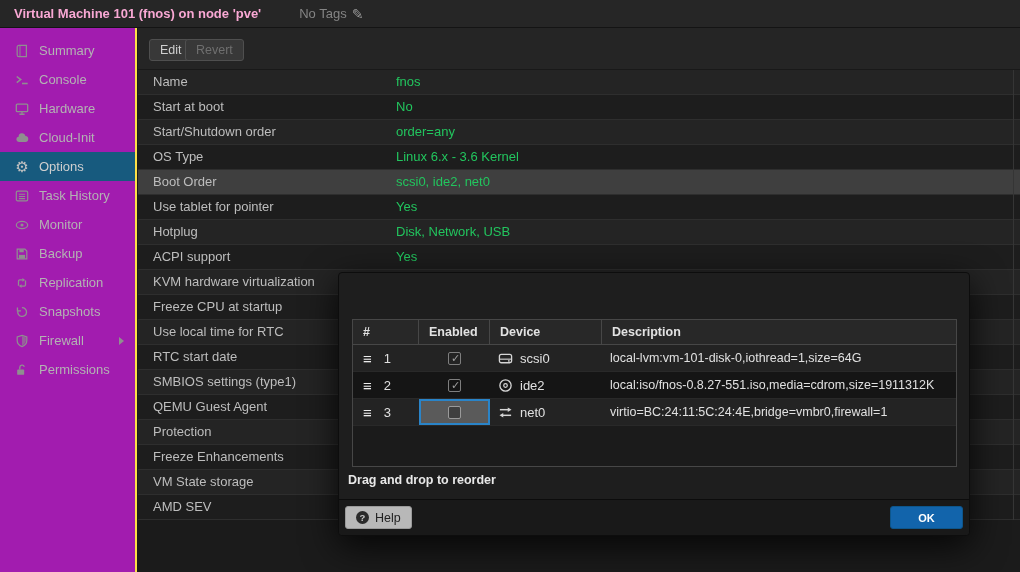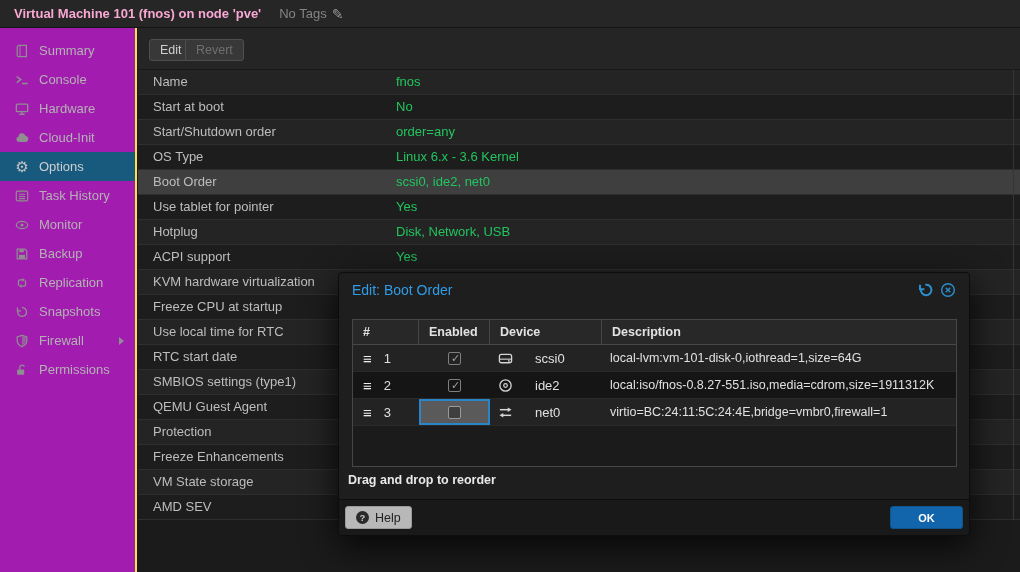--- a/index.html
+++ b/index.html
@@ -5,21 +5,21 @@
   * { margin:0; padding:0; box-sizing:border-box; }
   html,body { width:1020px; height:572px; overflow:hidden; }
   body { font-family:"Liberation Sans", sans-serif; font-size:13px; color:#c0c0c0;
          background:#1b1b1b; position:relative; cursor:default; }
   svg { display:block; }
 
   
   .topbar { position:absolute; left:0; top:0; width:1020px; height:28px; background:#262626;
             border-bottom:1px solid #141414; display:flex; align-items:center; }
   .topbar .vm-title { margin-left:14px; font-weight:bold; color:#f9a8d4; }
-  .topbar .no-tags  { margin-left:18px; color:#848484; }
+  .topbar .no-tags  { margin-left:38px; color:#848484; }
   .topbar .tag-pencil { margin-left:5px; color:#9a9a9a; font-size:14px; cursor:pointer; }
 
   
   .sidebar { position:absolute; left:0; top:28px; width:137px; height:544px; background:#a21caf;
              border-right:2px solid #fde047; padding-top:8px; }
   .side-item { height:29px; display:flex; align-items:center; padding-left:14px; color:#b3b3b3;
                cursor:pointer; position:relative; }
   .side-item .sicon { width:16px; margin-right:9px; color:#8f8f8f; display:flex; justify-content:center; }
   .side-item.sel { background:#175a7e; color:#cfcfcf; }
   .side-item.sel .sicon { color:#c2c2c2; }
@@ -66,21 +66,21 @@
   .btdata > div { display:flex; align-items:center; }
   .cell-order { padding-left:10px; gap:12px; }
   .drag-handle { color:#ececec; font-size:15px; font-weight:bold; cursor:grab; }
   .order-num { color:#e0e0e0; }
   .cell-enabled { justify-content:center; }
   .cell-enabled.focus { background:#5a5a5a; box-shadow:inset 0 0 0 2px #2a84c8; cursor:pointer; }
   .cbox { width:13px; height:13px; border:1px solid #7e7e7e; border-radius:2px; position:relative; cursor:pointer; }
   .cbox.checked::after { content:"✓"; position:absolute; left:0; top:-1px; width:13px; text-align:center;
                          font-size:11px; line-height:13px; color:#a0a0a0; }
   .cbox.plain { background:#3f3f3f; border-color:#9a9a9a; }
-  .cell-device { padding-left:8px; gap:22px; color:#e0e0e0; }
+  .cell-device { padding-left:8px; gap:7px; color:#e0e0e0; }
   .cell-device .dicon { color:#d6d6d6; }
   .cell-desc { padding-left:8px; color:#e0e0e0; font-size:12.5px; white-space:nowrap; }
 
   .drag-hint { position:absolute; left:9px; top:200px; font-weight:bold; color:#e8e8e8; font-size:12.5px; }
 
   .dlg-footer { position:absolute; left:0; bottom:0; width:100%; height:36px; background:#191919;
                 border-top:1px solid #0c0c0c; border-radius:0 0 4px 4px;
                 display:flex; align-items:center; justify-content:space-between; padding:0 6px; }
   .help-btn { height:23px; background:#b8b8b8; border:1px solid #9a9a9a; border-radius:3px; color:#222;
               font-size:12.5px; display:flex; align-items:center; gap:6px; padding:0 10px; cursor:pointer; }
@@ -284,37 +284,20 @@
       </div>
     <div class="grow">
         <span class="lab">AMD SEV</span>
         <span class="val"></span>
       </div>
   </div>
   <div class="grid-vline"></div>
 </div>
 
 <div class="dialog">
-  <div class="dlg-head">
-    <span class="dlg-title">Edit: Boot Order</span>
-    <span class="dlg-tools">
-      <span class="ticon">
-        <svg width="16" height="16" viewBox="0 0 16 16">
-            <path d="M3 2.8v4.4h4.4" fill="none" stroke="currentColor" stroke-width="2"></path>
-            <path d="M3.9 7A5.3 5.3 0 1 0 8.3 2.7" fill="none" stroke="currentColor" stroke-width="2"></path>
-          </svg>
-      </span>
-      <span class="ticon">
-        <svg width="16" height="16" viewBox="0 0 16 16">
-            <circle cx="8" cy="8" r="6.3" fill="none" stroke="currentColor" stroke-width="1.4"></circle>
-            <path d="M5.7 5.7l4.6 4.6M10.3 5.7l-4.6 4.6" stroke="currentColor" stroke-width="1.4"></path>
-          </svg>
-      </span>
-    </span>
-  </div>
 
   <div class="boot-table">
     <div class="btrow bthead">
       <div class="hcell">#</div>
       <div class="hcell">Enabled</div>
       <div class="hcell">Device</div>
       <div class="hcell">Description</div>
     </div>
 
     <div class="btrow btdata">

